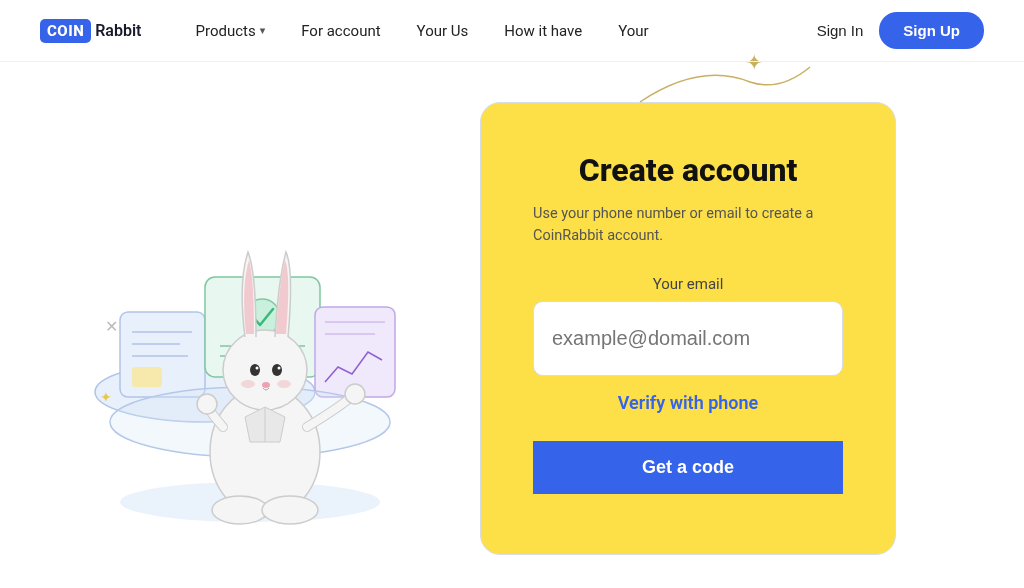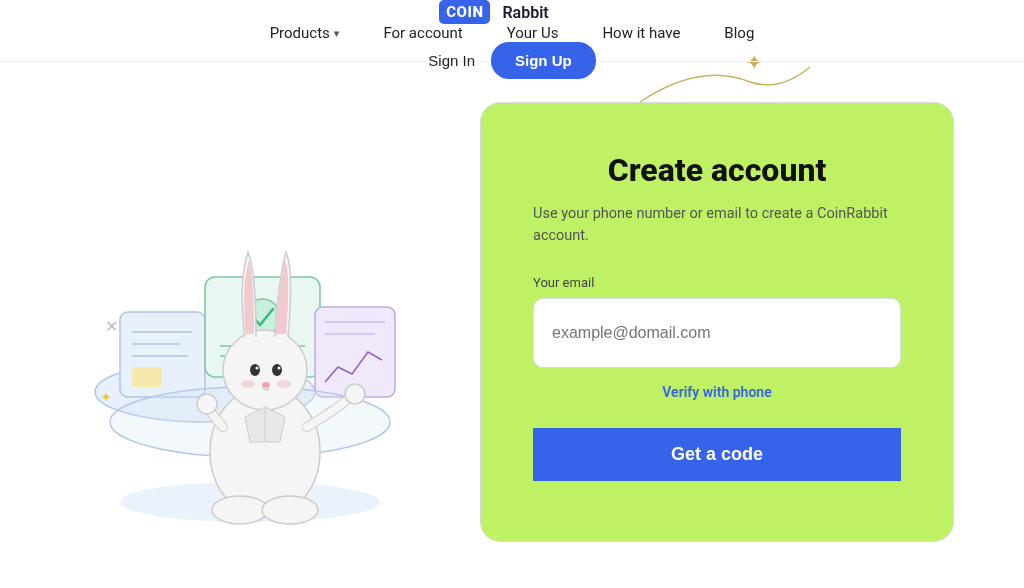--- a/index.html
+++ b/index.html
@@ -14,47 +14,45 @@
 
     
     .navbar {
       display: flex;
       align-items: center;
       padding: 0 40px;
       height: 62px;
       border-bottom: 1px solid #f0f0f0;
       position: relative;
       z-index: 10;
-      flex-direction: column;
     }
     .logo {
       display: flex;
       align-items: center;
       gap: 4px;
       margin-right: 36px;
     }
     .logo-coin {
       background: #3563E9;
       color: #fff;
       font-weight: 800;
       font-size: 15px;
       padding: 3px 7px;
       border-radius: 5px;
       letter-spacing: 0.5px;
     }
     .logo-rabbit {
       font-size: 16px;
       font-weight: 600;
       color: #1a1a2e;
-      margin-left: 8px;
     }
     .nav-links {
       display: flex;
       align-items: center;
-      gap: 8px;
+      gap: 0;
       flex: 1;
     }
     .nav-item {
       display: flex;
       align-items: center;
       gap: 4px;
       padding: 0 18px;
       font-size: 15px;
       color: #222;
       cursor: pointer;
@@ -116,63 +114,64 @@
 
     
     .form-side {
       flex: 1;
       display: flex;
       justify-content: center;
       align-items: flex-start;
       padding-top: 10px;
     }
     .form-card {
-      background: #bef264;
+      background: #fde047;
       border-radius: 20px;
       border: 1.5px solid #d8dce8;
       padding: 48px 52px 40px 52px;
-      width: 474px;
+      width: 416px;
       position: relative;
     }
 
     .form-title {
       font-size: 32px;
       font-weight: 800;
       color: #111;
       text-align: center;
       margin-bottom: 14px;
     }
     .form-subtitle {
       font-size: 14.5px;
       color: #555;
       margin-bottom: 28px;
       line-height: 1.5;
     }
     .field-label {
-      font-size: 13px;
+      font-size: 15px;
       color: #444;
       margin-bottom: 8px;
       display: block;
+      text-align: center;
     }
     .email-input {
       width: 100%;
       padding: 25px 18px;
       border: 1.5px solid #d8dce8;
       border-radius: 10px;
-      font-size: 16px;
+      font-size: 20px;
       color: #aaa;
       background: #fff;
       outline: none;
       margin-bottom: 16px;
     }
     .verify-phone-link {
       display: block;
       text-align: center;
       color: #3563E9;
-      font-size: 14px;
+      font-size: 18px;
       font-weight: 600;
       margin-bottom: 28px;
       cursor: pointer;
       text-decoration: none;
     }
     .btn-get-code {
       width: 100%;
       background: #3563E9;
       color: #fff;
       border: none;
@@ -210,21 +209,21 @@
     <a class="nav-item">
       <span>For account</span>
     </a>
     <a class="nav-item">
       <span>Your Us</span>
     </a>
     <a class="nav-item">
       <span>How it have</span>
     </a>
     <a class="nav-item">
-      <span>Blog</span>
+      <span>Your</span>
     </a>
   </div>
   <div class="nav-actions">
     <button class="btn-signin">Sign In</button>
     <button class="btn-signup">Sign Up</button>
   </div>
 </nav>
 
 <div class="main">
 

